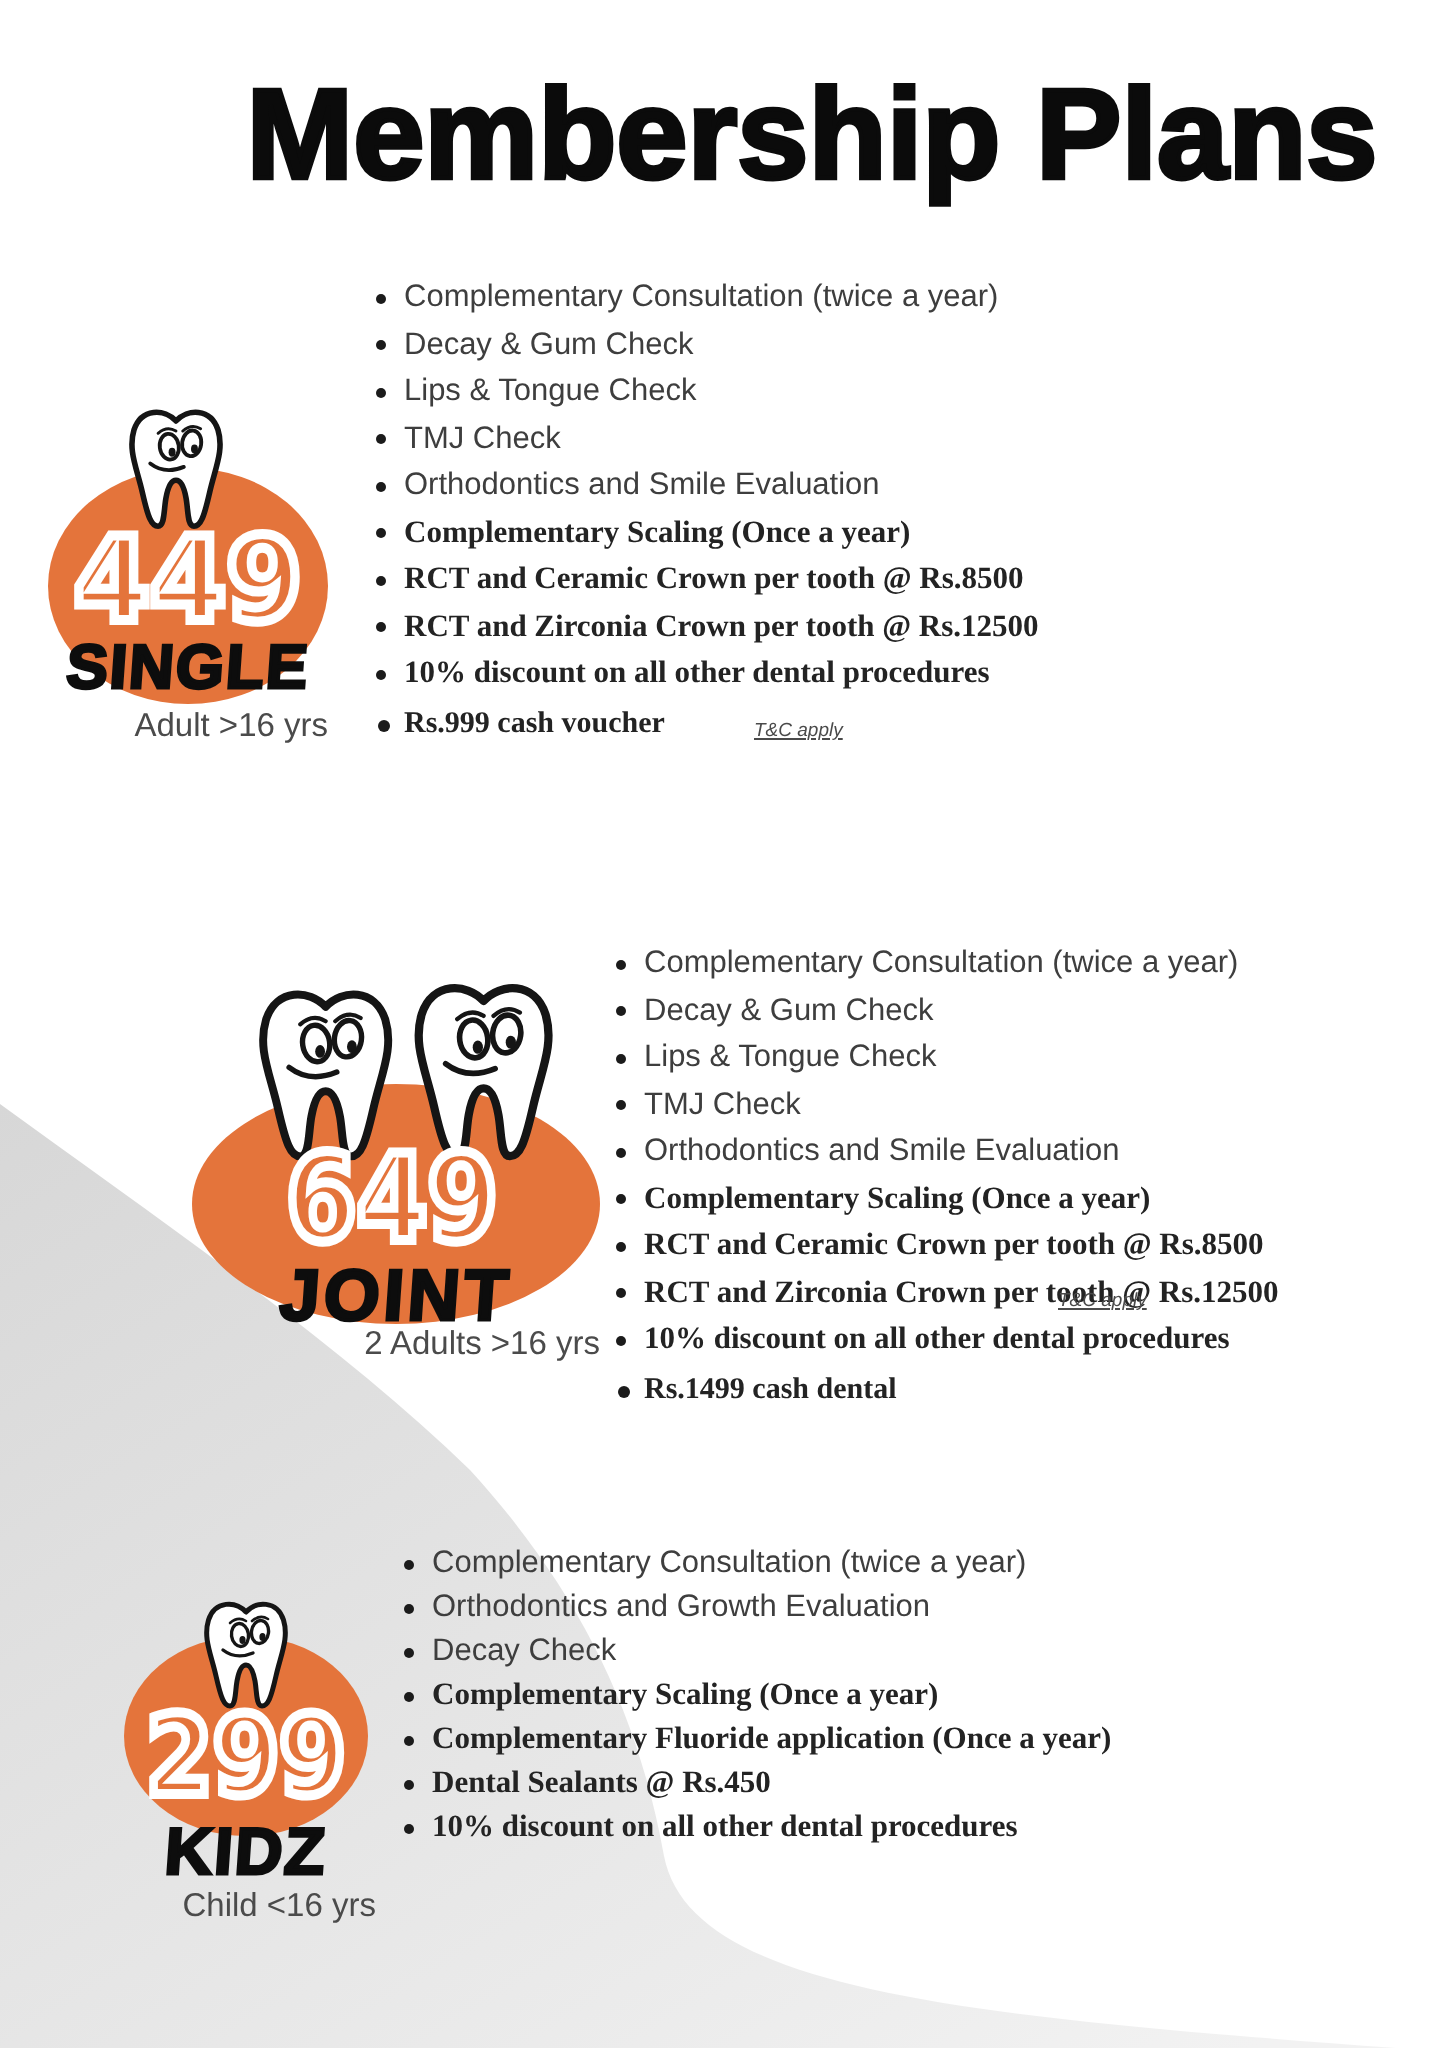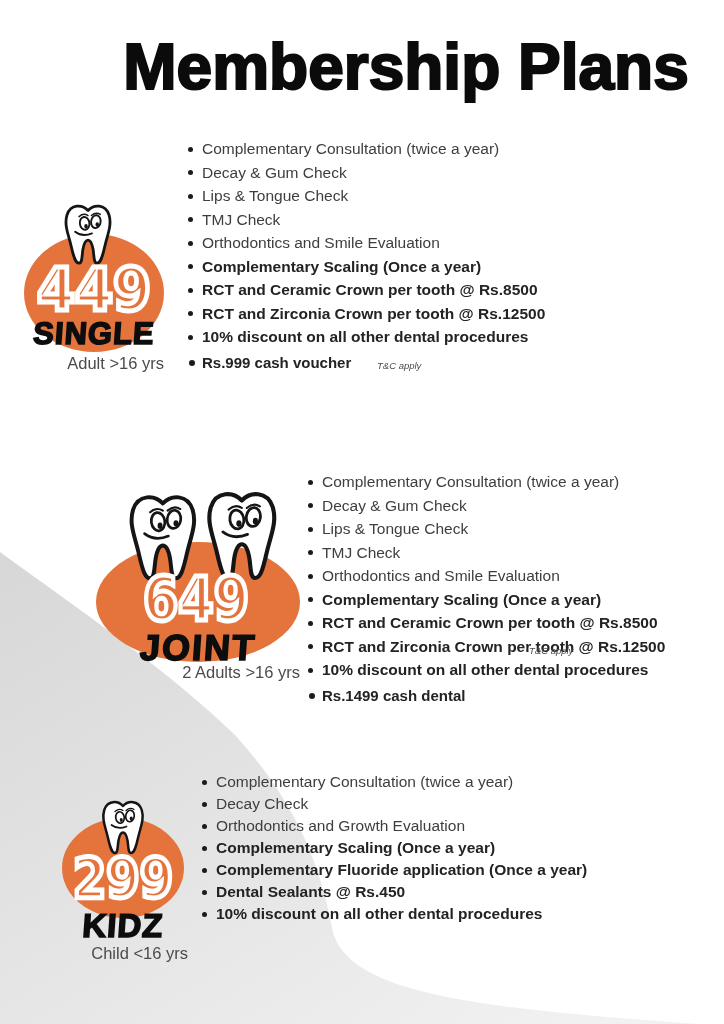--- a/index.html
+++ b/index.html
@@ -32,27 +32,28 @@
   }
   .benefits{position:absolute;list-style:none;margin:0;padding:0;}
   .benefits li{
     position:relative;padding-left:16px;margin-bottom:7px;
     font-size:15.5px;line-height:16.5px;color:#3E3E3E;white-space:nowrap;
   }
   .benefits li::before{
     content:"";position:absolute;left:2px;top:5.5px;width:5px;height:5px;
     border-radius:50%;background:#1b1b1b;
   }
-  .benefits li.b{font-weight:700;color:#232323;}
+  .benefits li.b{font-weight:700;color:#232323;font-family:Liberation Serif, serif;}
   .benefits li.lg{font-size:15px;line-height:19px;margin-top:1px;}
   .benefits li.lg::before{top:7px;width:6px;height:6px;left:3px;}
   .benefits-kidz li{margin-bottom:5.5px;}
   .tnc{
     position:absolute;font-size:9.5px;font-style:italic;color:#4a4a4a;
     white-space:nowrap;
+    text-decoration:underline;
   }
 </style>
 </head>
 <body>
 
 <div class="poster">
 
   <svg width="0" height="0" style="position:absolute" aria-hidden="true">
     <defs>
       <symbol id="tooth" viewBox="0 0 100 112">
@@ -140,21 +141,21 @@
       </svg>
     <svg class="price" style="left:4px;top:26px;" width="122" height="100" viewBox="0 0 122 100">
       <text x="61" y="79" text-anchor="middle" font-size="55" stroke-width="5" textLength="100" lengthAdjust="spacingAndGlyphs">299</text>
     </svg>
     <div class="plan-name" style="top:115px;font-size:33px;letter-spacing:1px;">KIDZ</div>
     <div class="plan-audience" style="top:152px;">Child &lt;16 yrs</div>
   </div>
 
   <ul class="benefits benefits-kidz" style="left:200px;top:774px;">
     <li>Complementary Consultation (twice a year)</li>
+    <li>Orthodontics and Growth Evaluation</li>
     <li>Decay Check</li>
-    <li>Orthodontics and Growth Evaluation</li>
     <li class="b">Complementary Scaling (Once a year)</li>
     <li class="b">Complementary Fluoride application (Once a year)</li>
     <li class="b">Dental Sealants @ Rs.450</li>
     <li class="b">10% discount on all other dental procedures</li>
   </ul>
 
 </div>
 
 </body></html>

